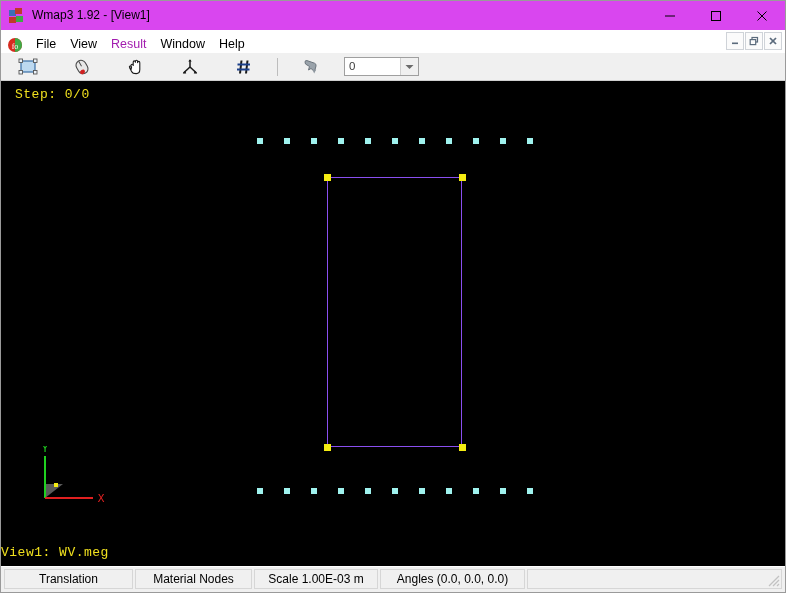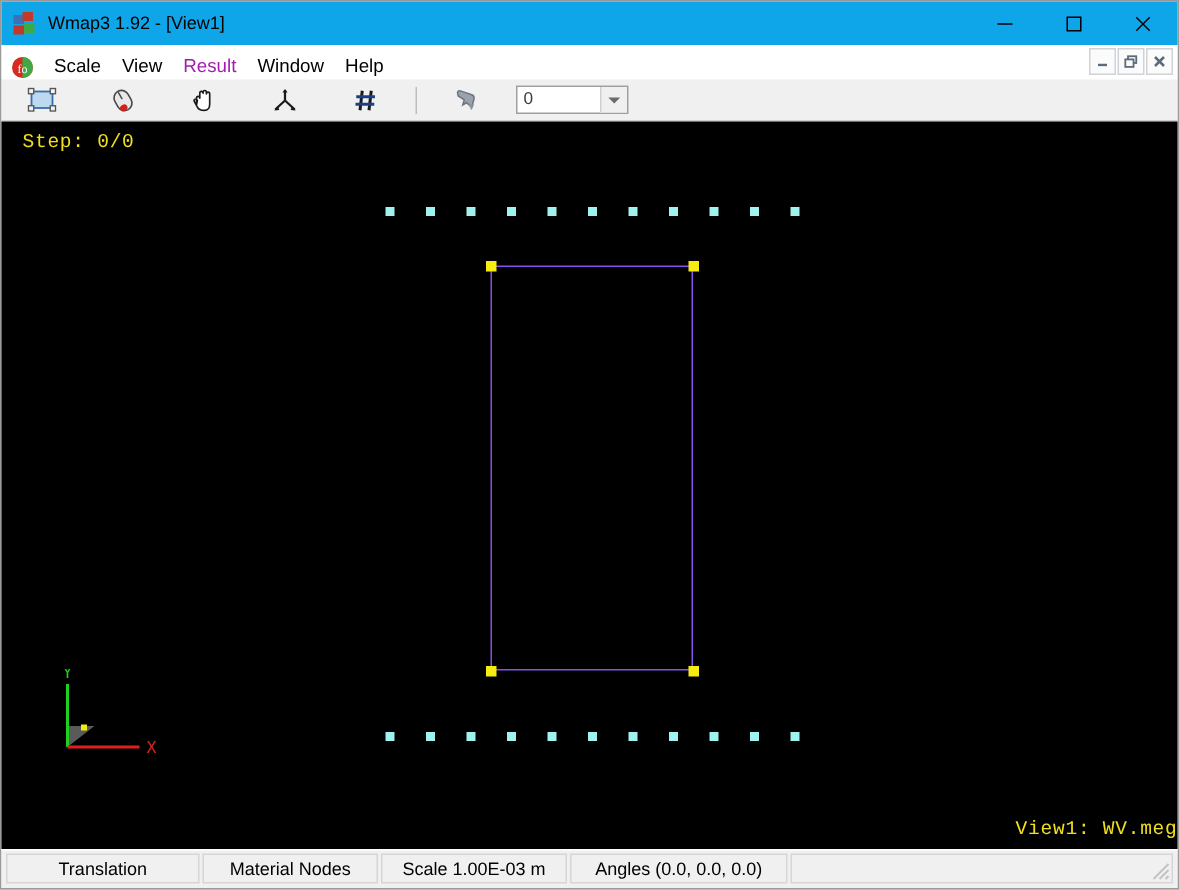--- a/index.html
+++ b/index.html
@@ -21,21 +21,21 @@
     background: #ffffff;
     box-sizing: border-box;
     border: 1px solid #9a9a9a;
     display: flex;
     flex-direction: column;
   }
 
   
   .titlebar {
     height: 29px;
-    background: #0ea5e9;
+    background: #d946ef;
     display: flex;
     align-items: center;
     flex: 0 0 auto;
     position: relative;
   }
   .app-icon {
     width: 16px;
     height: 16px;
     margin-left: 8px;
     margin-right: 7px;
@@ -194,25 +194,24 @@
     color: #f0e01e;
     font-size: 13px;
     letter-spacing: 0.5px;
     white-space: nowrap;
   }
   .view-label {
     position: absolute;
     left: 0;
     right: 0;
     bottom: 6px;
-    text-align: right;
+    text-align: left;
     color: #f0e01e;
     font-size: 13px;
     letter-spacing: 0.5px;
-    padding-left: 20px;
   }
   .node-dot {
     position: absolute;
     width: 6px;
     height: 6px;
     background: #9ff2ee;
   }
   .elem-rect {
     position: absolute;
     border: 1px solid #8a4ff0;
@@ -303,21 +302,21 @@
   </div>
 
   <div class="menubar">
     <div class="menu-doc-icon">
       <svg width="16" height="16" viewBox="0 0 16 16">
         <circle cx="8" cy="8" r="7" fill="#d62b1f"></circle>
         <path d="M8 1 A7 7 0 0 1 8 15 Z" fill="#3faa45"></path>
         <text x="8" y="11.5" font-size="8" text-anchor="middle" fill="#ffffff" font-family="Liberation Serif, serif">fo</text>
       </svg>
     </div>
-    <div class="menu-item">Scale</div>
+    <div class="menu-item">File</div>
     <div class="menu-item">View</div>
     <div class="menu-item disabled">Result</div>
     <div class="menu-item">Window</div>
     <div class="menu-item">Help</div>
 
     <div class="mdi-btns">
       <button class="mdi-btn">
         <svg width="10" height="10" viewBox="0 0 10 10">
           <rect x="2" y="6.5" width="6" height="1.6" fill="#5b6b7c"></rect>
         </svg>

